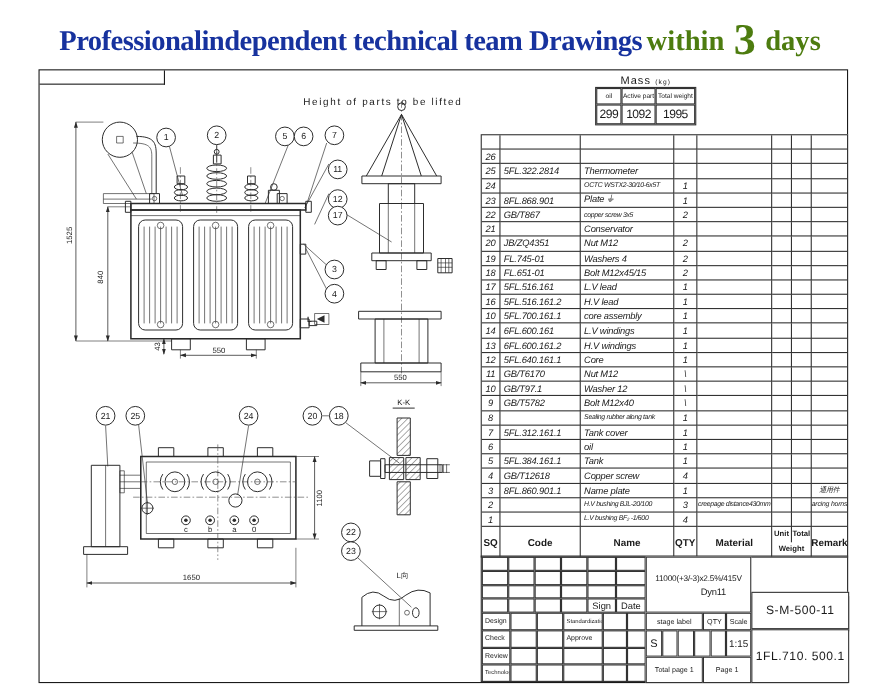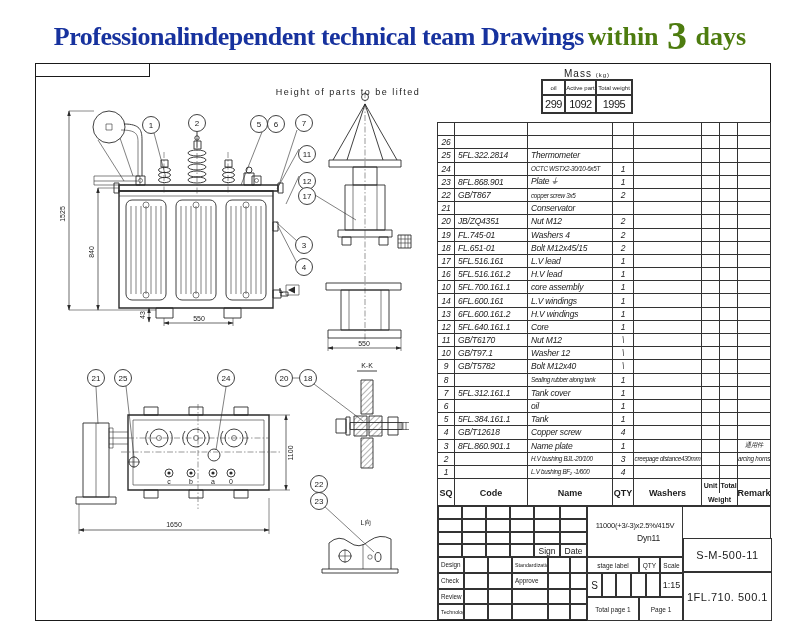--- a/index.html
+++ b/index.html
@@ -669,21 +669,21 @@
         <div class="pc"></div>
         <div class="pc"></div>
         <div class="pc c-rem"></div>
       </div>
       </div>
     <div class="phead">
       <div class="ph">SQ</div>
       <div class="ph">Code</div>
       <div class="ph">Name</div>
       <div class="ph">QTY</div>
-      <div class="ph">Washers</div>
+      <div class="ph">Material</div>
       <div class="ph wh">
         <div class="tt">
             <span>Unit</span>
             <span>Total</span>
           </div>
         <div class="wb">Weight</div>
       </div>
       <div class="ph">Remark</div>
     </div>
   </div>

